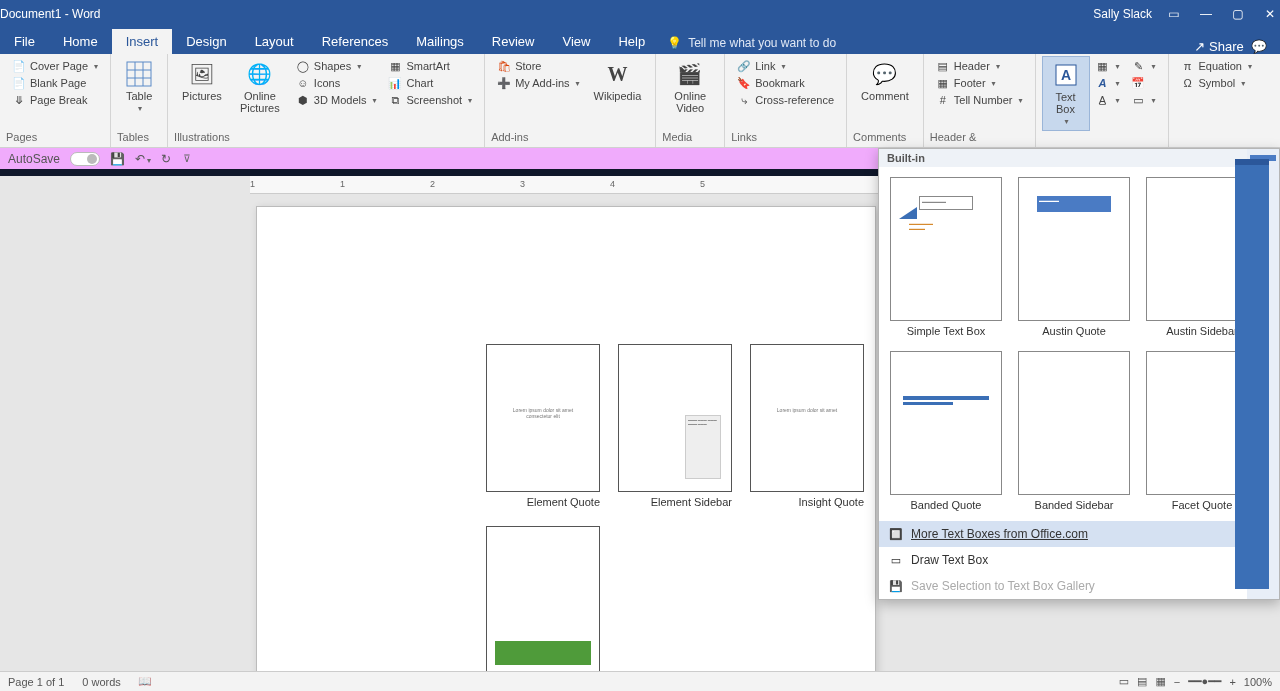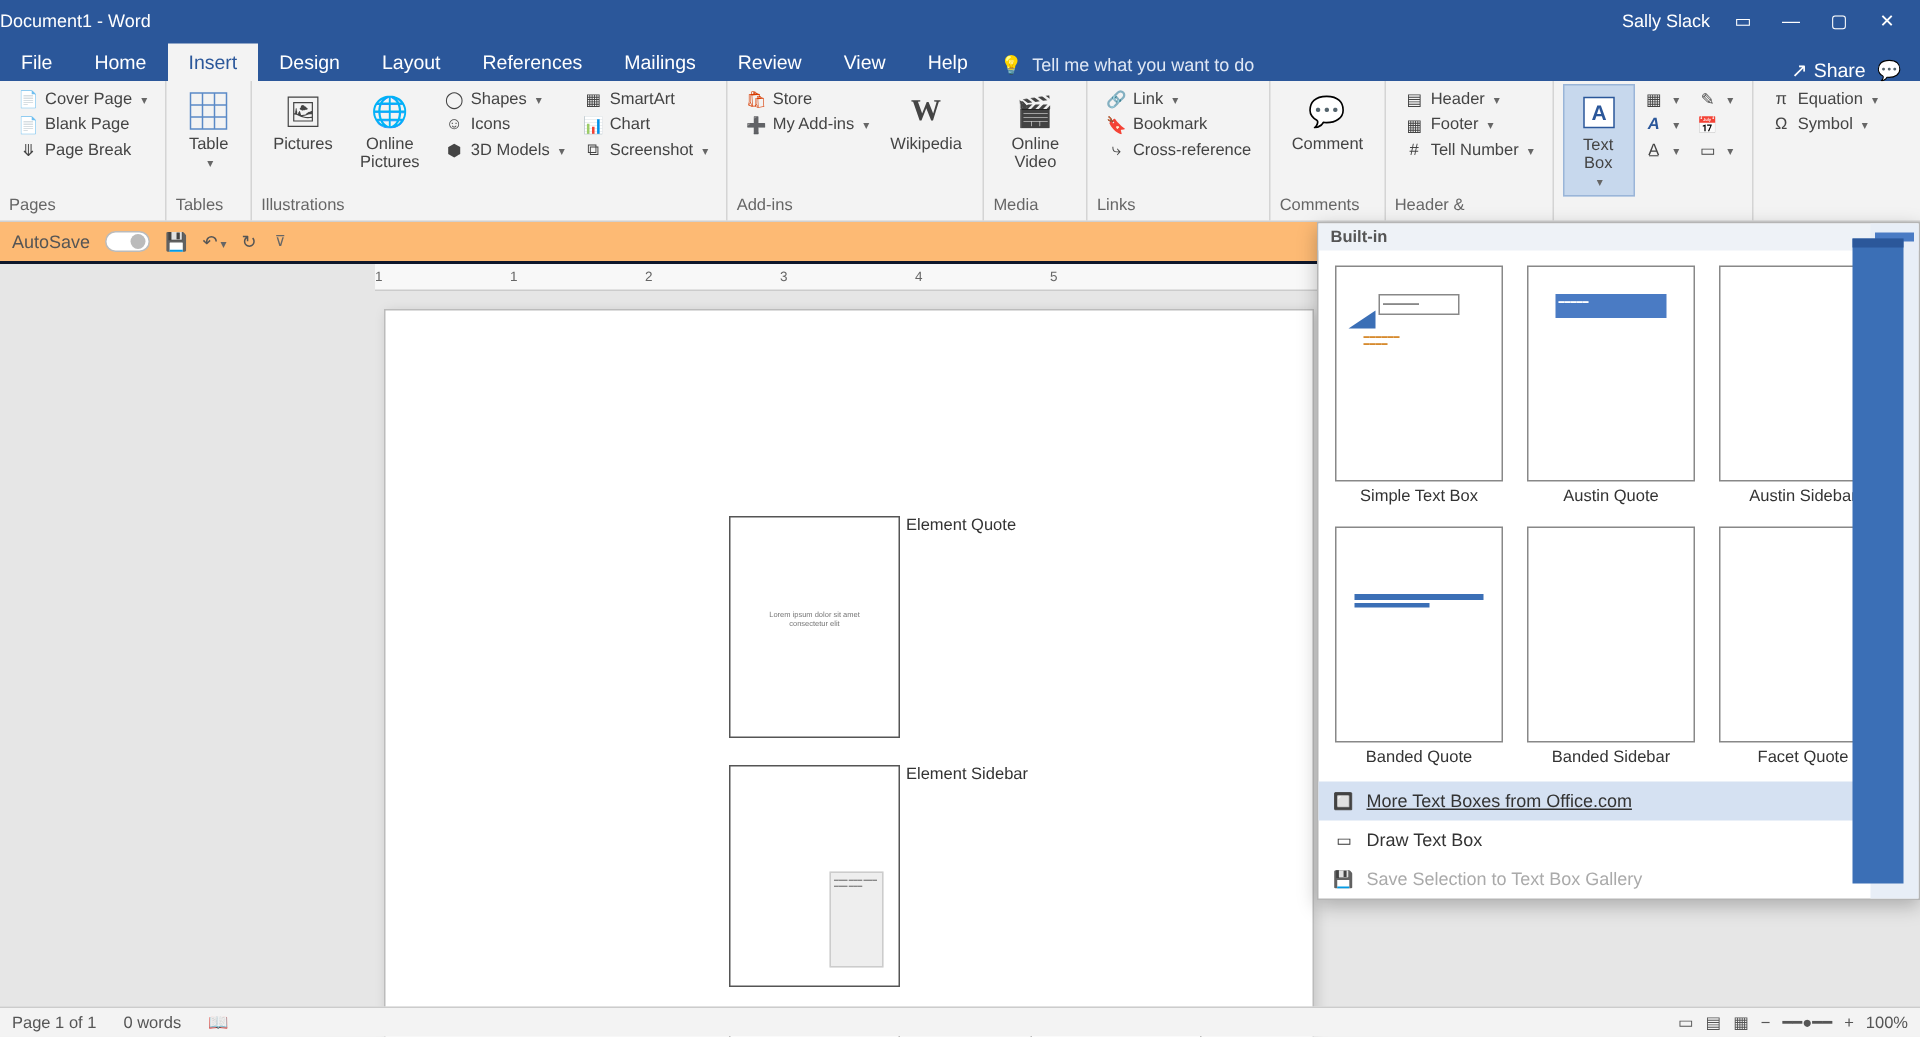--- a/index.html
+++ b/index.html
@@ -1,44 +1,44 @@
 <!DOCTYPE html>
 <html><head>
 <meta charset="utf-8">
 <style>
 *{margin:0;padding:0;box-sizing:border-box;font-family:"Segoe UI",Arial,sans-serif}
 body{width:1280px;height:691px;overflow:hidden;background:#e6e6e6;position:relative}
 .titlebar{height:28px;background:#2b579a;color:#fff;display:flex;align-items:center;font-size:12px}
 .titlebar-center{flex:1;text-align:left}
-.titlebar-right{display:flex;align-items:center;gap:12px;padding-right:12px}
+.titlebar-right{display:flex;align-items:center;gap:12px;}
 .win-btn{width:20px;text-align:center;cursor:pointer}
 .tabbar{height:26px;background:#2b579a;display:flex;align-items:flex-end;color:#fff;font-size:13px}
 .tab{padding:5px 14px;cursor:pointer}
 .tab.active{background:#f3f3f3;color:#2b579a}
 .tabbar-right{margin-left:auto;display:flex;align-items:center;gap:8px;padding-right:12px}
 .tellme{display:flex;align-items:center;gap:6px;color:#e0e8f5;font-size:12px;padding:4px 8px}
 .ribbon{height:94px;background:#f3f3f3;border-bottom:1px solid #d0d0d0;display:flex;font-size:11px;color:#444}
 .group{border-right:1px solid #d4d4d4;padding:2px 6px;display:flex;flex-direction:column;height:100%}
 .group-body{flex:1;display:flex;align-items:flex-start}
 .group-label{text-align:left;font-size:11px;color:#666;padding-bottom:2px}
 .vcol{display:flex;flex-direction:column;gap:1px;padding:2px 4px}
 .vitem{display:flex;align-items:center;gap:4px;padding:1px 2px;white-space:nowrap;cursor:pointer}
 .big-btn{display:flex;flex-direction:column;align-items:center;justify-content:center;padding:4px 8px;cursor:pointer;text-align:center;gap:2px}
 .big-btn .ic{width:28px;height:28px;display:flex;align-items:center;justify-content:center;font-size:20px}
 .ic-sm{width:14px;height:14px;display:inline-flex;align-items:center;justify-content:center;font-size:11px}
 .active-btn{background:#c7d8ed;border:1px solid #9ab5d8}
-.qat{height:28px;background:#fdba74;display:flex;align-items:center;gap:10px;padding:0 8px;border-bottom:2px solid #0f172a;font-size:12px;color:#555}
+.qat{height:28px;background:#f0abfc;display:flex;align-items:center;gap:10px;padding:0 8px;border-bottom:7px solid #0f172a;font-size:12px;color:#555}
 .qat .switch{display:inline-flex;align-items:center;border:1px solid #bbb;border-radius:8px;width:30px;height:14px;background:#fff;position:relative}
 .qat .switch::after{content:"";width:10px;height:10px;border-radius:50%;background:#bbb;position:absolute;right:2px;top:1px}
 .doc-area{position:absolute;top:176px;left:0;right:0;bottom:20px;background:#e6e6e6}
 .ruler{height:18px;background:#f8f8f8;border-bottom:1px solid #ccc;margin-left:250px;margin-right:10px;position:relative;font-size:9px;color:#666}
 .ruler .tick{position:absolute;top:3px}
 .page{position:absolute;left:256px;top:30px;width:620px;height:800px;background:#fff;border:1px solid #bbb;box-shadow:2px 2px 8px rgba(0,0,0,.15)}
 .gallery-float{position:absolute;left:486px;top:168px;display:flex;flex-wrap:wrap;gap:18px;width:400px}
-.gal-item{display:flex;flex-direction:row;align-items:flex-start;gap:4px}
+.gal-item{display:flex;flex-direction:column;align-items:flex-end;gap:4px}
 .gal-thumb{width:114px;height:148px;background:#fff;border:1px solid #555;position:relative}
 .gal-label{font-size:11px;color:#333}
 .dropdown{position:absolute;right:0;top:148px;width:402px;background:#fff;border:1px solid #b5b5b5;box-shadow:0 4px 12px rgba(0,0,0,.25);font-size:12px;color:#333;z-index:100}
 .dd-header{background:#eef2f7;padding:3px 8px;font-weight:700;color:#555;font-size:11px}
 .dd-grid{display:flex;flex-wrap:wrap;gap:14px;padding:10px}
 .dd-item{display:flex;flex-direction:column;align-items:center;gap:4px;width:114px}
 .dd-thumb{width:112px;height:144px;background:#fff;border:1px solid #888}
 .dd-label{font-size:11px;color:#333}
 .dd-row{padding:6px 10px;display:flex;align-items:center;gap:8px;cursor:pointer}
 .dd-row.hov{background:#d5e1f2}

